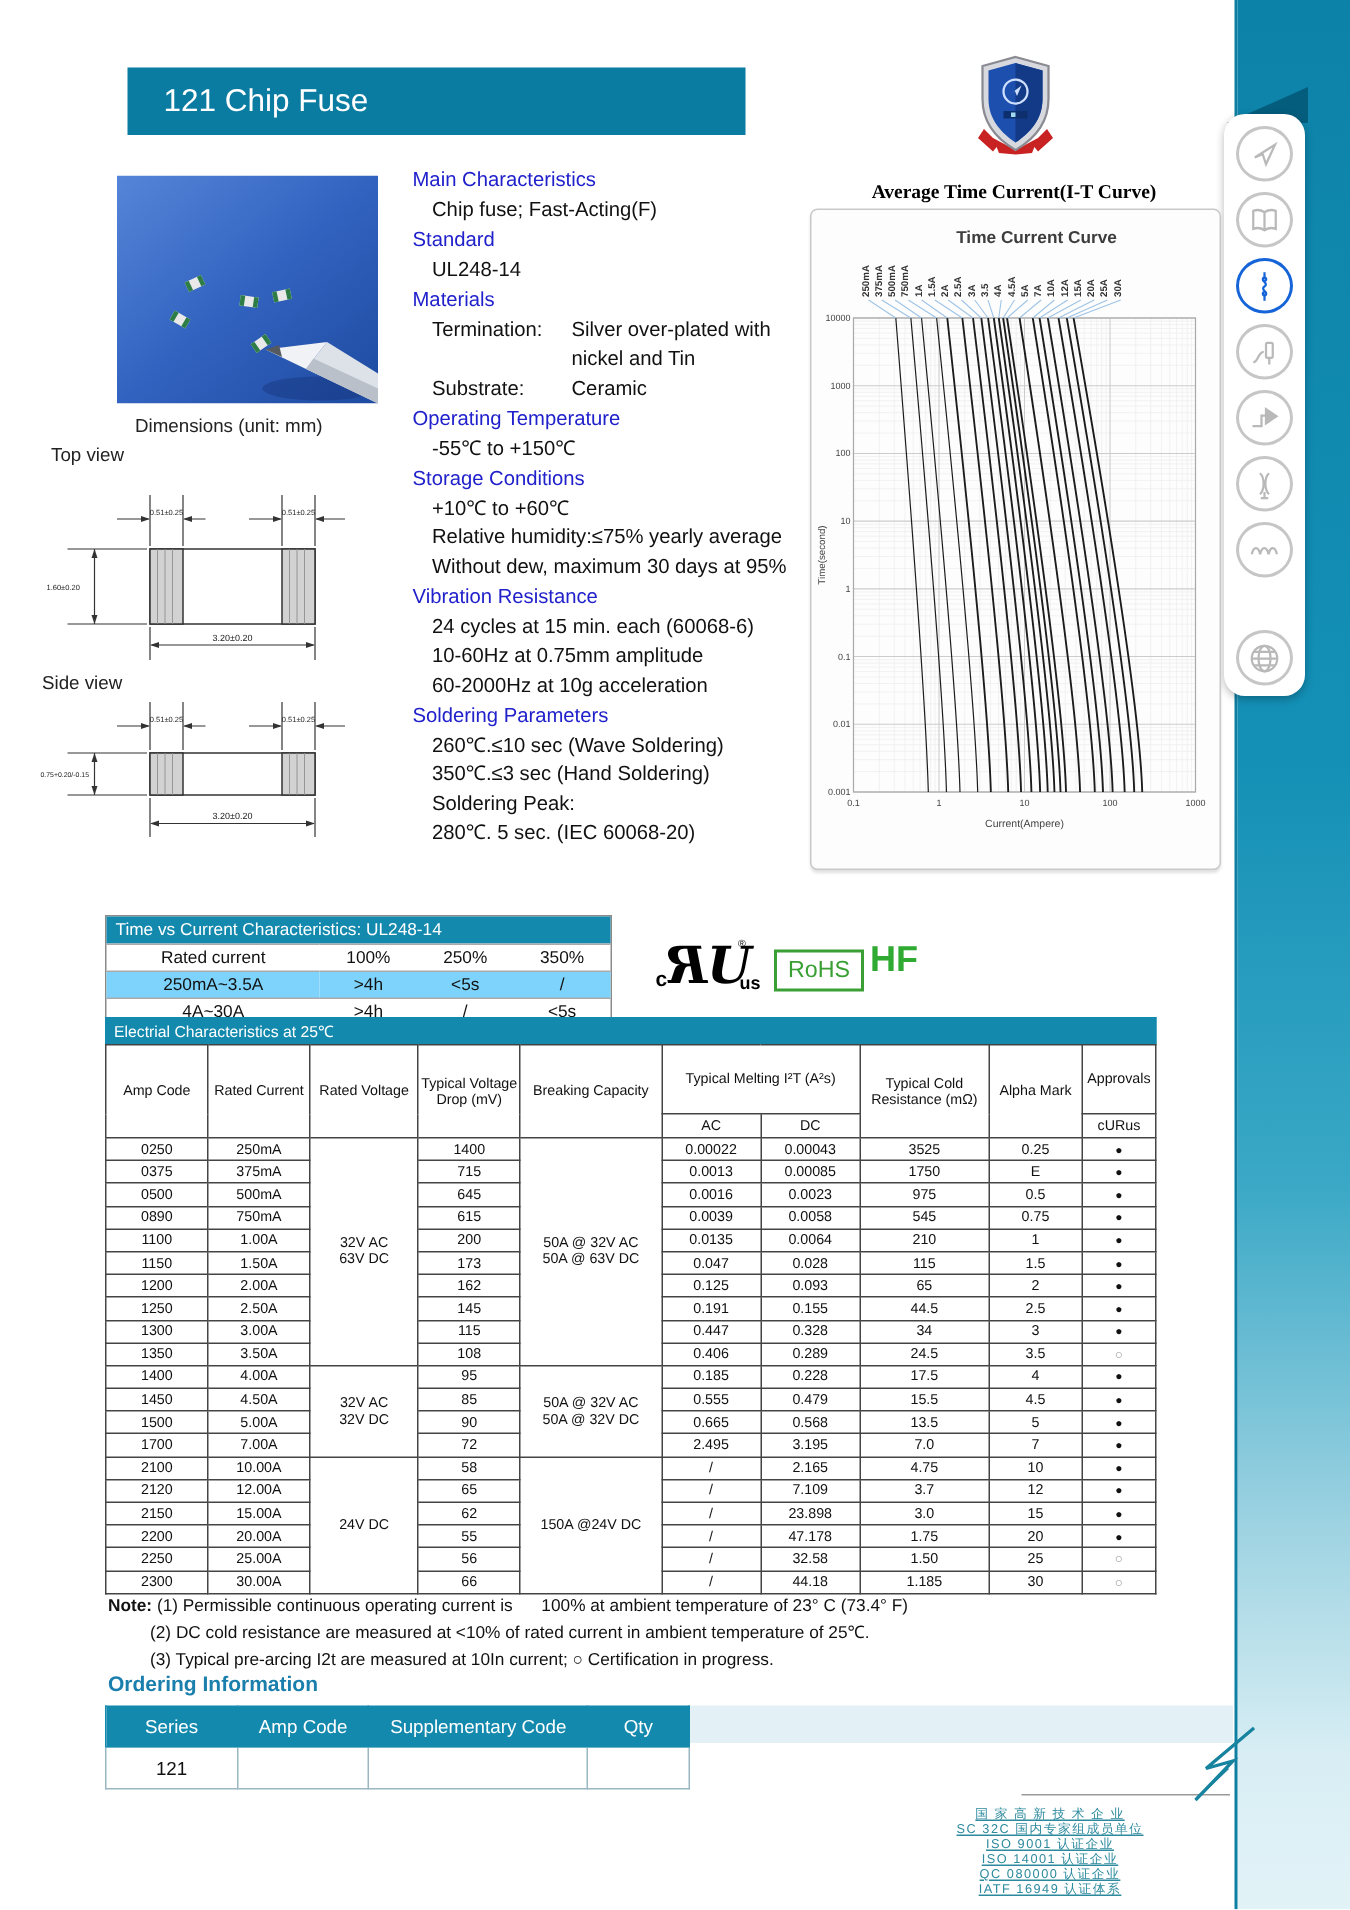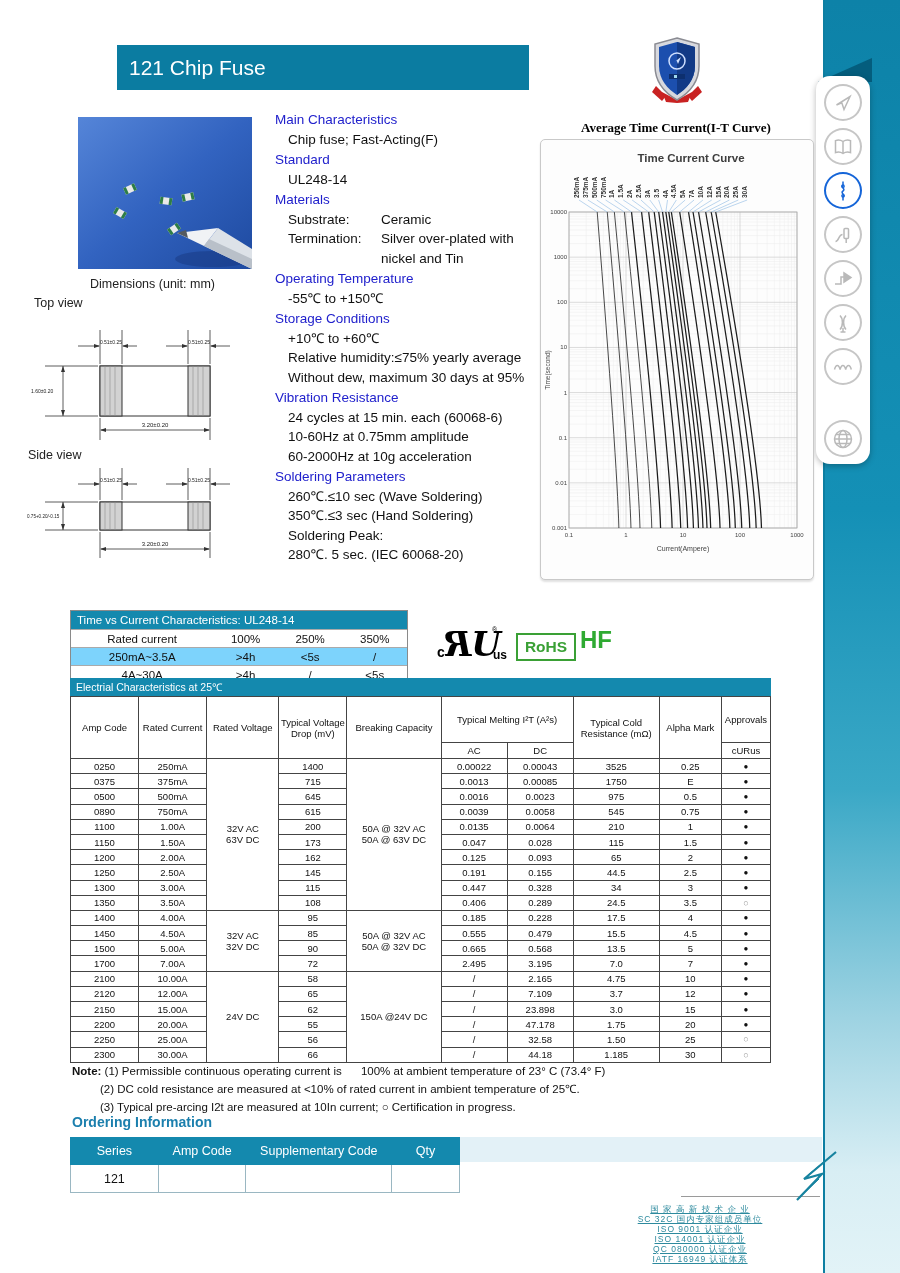--- a/index.html
+++ b/index.html
@@ -15,21 +15,21 @@
      border-radius:14px;box-shadow:0 2px 6px rgba(0,0,0,.28);display:flex;flex-direction:column;
      align-items:center;padding-top:8px;box-sizing:border-box;}
   .cicon{width:38px;height:38px;border:2px solid #c6c6c6;border-radius:50%;margin-bottom:7px;
      display:flex;align-items:center;justify-content:center;background:#fff;box-sizing:border-box;}
   .cicon svg{stroke:#b9b9b9;fill:none;stroke-width:1.5;}
   .cicon.active{border-color:#1565d8;}
   .cicon.active svg{stroke:#1565d8;}
   .cicon.gap{margin-top:28px;}
   
   .header-bar{position:absolute;left:85px;top:45px;width:412px;height:45px;background:#0b7ca1;
-     color:#fff;font-size:21px;line-height:45px;padding-left:12px;box-sizing:border-box;margin-left:32px;}
+     color:#fff;font-size:21px;line-height:45px;padding-left:24px;box-sizing:border-box;}
   
   .photo{position:absolute;left:78px;top:117px;width:174px;height:152px;}
   .caption{position:absolute;left:90px;top:277px;font-size:12.5px;color:#222;}
   .viewlabel{position:absolute;font-size:12.5px;color:#222;}
   .dimsvg{position:absolute;}
   .dimsvg text{font-family:"Liberation Sans",sans-serif;fill:#222;}
   .dimsvg line,.dimsvg rect{stroke:#333;}
   
   .specs{position:absolute;left:275px;top:109px;width:268px;}
   .spec-h{color:#2121cc;font-size:13.5px;line-height:19.5px;margin-top:1px;}
@@ -50,21 +50,21 @@
   .tc-table tr.shade td{background:#7dd3fc;}
   
   .ul-mark{position:absolute;left:437px;top:626px;width:80px;height:46px;color:#000;}
   .ul-c{position:absolute;left:0px;top:18px;font-size:14px;font-weight:bold;}
   .ul-ru{position:absolute;left:10px;top:-2px;font-size:34px;font-weight:bold;font-style:italic;
      letter-spacing:-4px;font-family:"DejaVu Serif",serif;}
   .ul-ru .flip{display:inline-block;transform:scaleX(-1);}
   .ul-us{position:absolute;left:56px;top:22px;font-size:12px;font-weight:bold;}
   .ul-reg{position:absolute;left:55px;top:0px;font-size:7px;}
   .rohs-box{position:absolute;left:516px;top:633px;width:56px;height:24px;border:2px solid #3aa035;
-     color:#3aa035;font-weight:bold;font-size:15.5px;text-align:center;line-height:24px;}
+     color:#3aa035;font-weight:normal;font-size:15.5px;text-align:center;line-height:24px;}
   .hf{position:absolute;left:580px;top:626px;font-size:24px;font-weight:bold;color:#2faa32;}
   
   .elec-wrap{position:absolute;left:70px;top:678px;width:701px;}
   .elec-title{background:#1489ae;color:#fff;font-size:10.5px;padding:1px 5px;border:1px solid #1489ae;}
   .elec-table{width:100%;border-collapse:collapse;font-size:9.5px;table-layout:fixed;}
   .elec-table th,.elec-table td{border:1px solid #444;text-align:center;padding:0 1px;}
   .elec-table th{font-weight:normal;height:14px;}
   .elec-table td{height:14.2px;}
   .elec-table .multi{white-space:pre-line;}
   .dot{font-size:8px;}
@@ -268,27 +268,27 @@
     <text x="130" y="84" font-size="6" text-anchor="middle">3.20±0.20</text>
   </svg>
 
   <div class="specs">
       <div class="spec-h">Main Characteristics</div>
       <div class="spec-b">Chip fuse; Fast-Acting(F)</div>
       <div class="spec-h">Standard</div>
       <div class="spec-b">UL248-14</div>
       <div class="spec-h">Materials</div>
       <div class="spec-kv">
-        <span class="k">Substrate:</span>
-        <span class="v">Ceramic</span>
-      </div>
-      <div class="spec-kv">
         <span class="k">Termination:</span>
         <span class="v">Silver over-plated with
 nickel and Tin</span>
+      </div>
+      <div class="spec-kv">
+        <span class="k">Substrate:</span>
+        <span class="v">Ceramic</span>
       </div>
       <div class="spec-h">Operating Temperature</div>
       <div class="spec-b">-55℃ to +150℃</div>
       <div class="spec-h">Storage Conditions</div>
       <div class="spec-b">+10℃ to +60℃</div>
       <div class="spec-b">Relative humidity:≤75% yearly average</div>
       <div class="spec-b">Without dew, maximum 30 days at 95%</div>
       <div class="spec-h">Vibration Resistance</div>
       <div class="spec-b">24 cycles at 15 min. each (60068-6)</div>
       <div class="spec-b">10-60Hz at 0.75mm amplitude</div>

